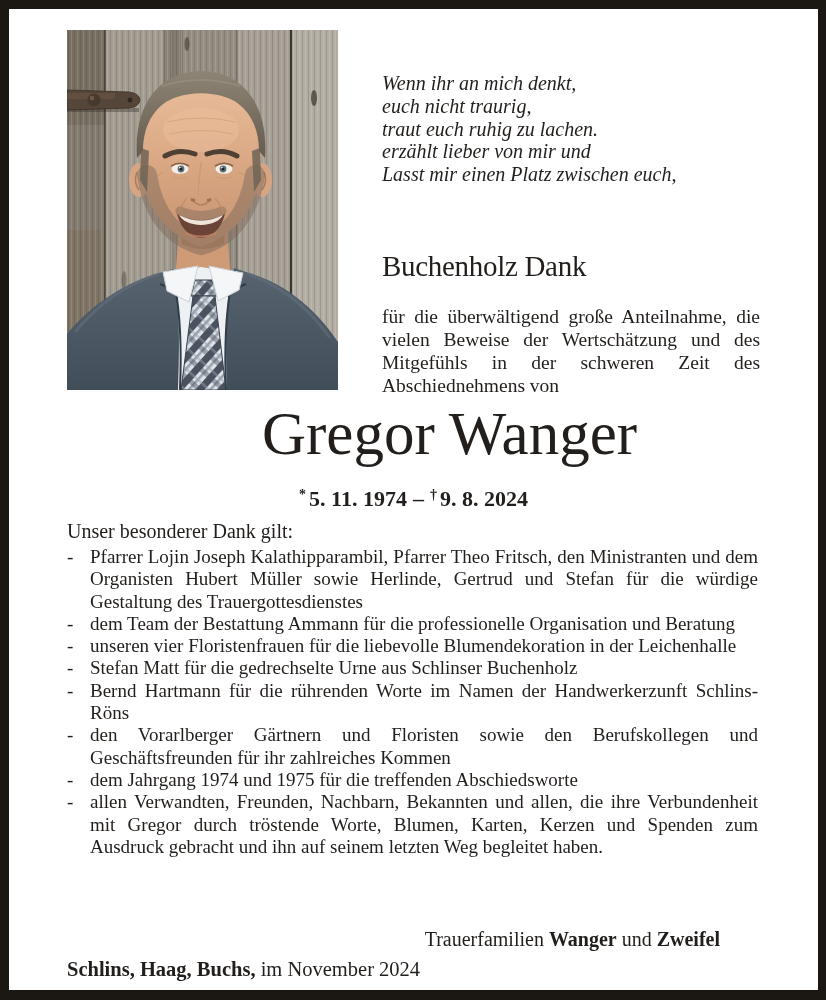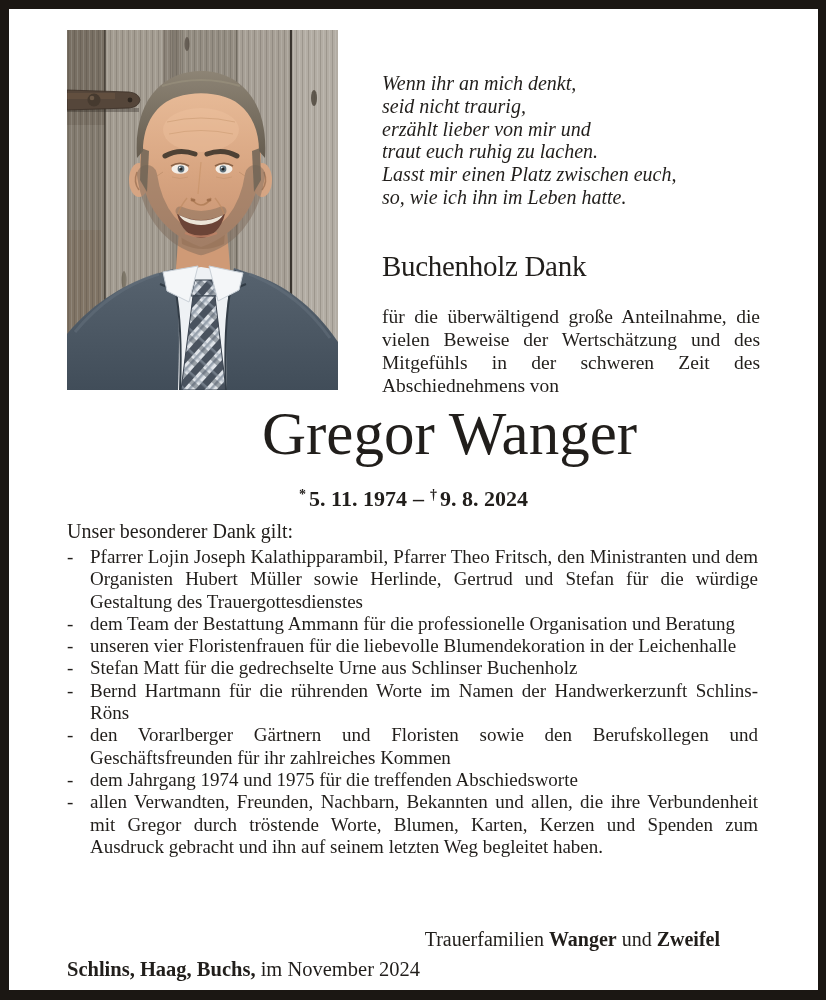--- a/index.html
+++ b/index.html
@@ -186,25 +186,24 @@
           </g>
 
           <path d="M96,242 L131,236 L122,272 L100,261 Z" fill="#f4f6f8" stroke="#c9d0d7" stroke-width="1"></path>
           <path d="M176,243 L142,236 L151,271 L172,260 Z" fill="#f4f6f8" stroke="#c9d0d7" stroke-width="1"></path>
         </g>
       </svg>
     </div>
 
     <div class="abs poem">
       <div>Wenn ihr an mich denkt,</div>
-      <div>seid nicht traurig,</div>
+      <div>euch nicht traurig,</div>
+      <div>traut euch ruhig zu lachen.</div>
       <div>erzählt lieber von mir und</div>
-      <div>traut euch ruhig zu lachen.</div>
       <div>Lasst mir einen Platz zwischen euch,</div>
-      <div>so, wie ich ihn im Leben hatte.</div>
     </div>
 
     <div class="abs thanks-heading">Buchenholz Dank</div>
     <div class="abs thanks-intro">für die überwältigend große Anteilnahme, die vielen Beweise der Wertschätzung und des Mitgefühls in der schweren Zeit des Abschiednehmens von</div>
 
     <div class="abs name">Gregor Wanger</div>
     <div class="abs dates">
       <span class="date-sym">*</span><span>5. 11. 1974</span><span class="date-sep">–</span><span class="date-sym">†</span><span>9. 8. 2024</span>
     </div>
 

